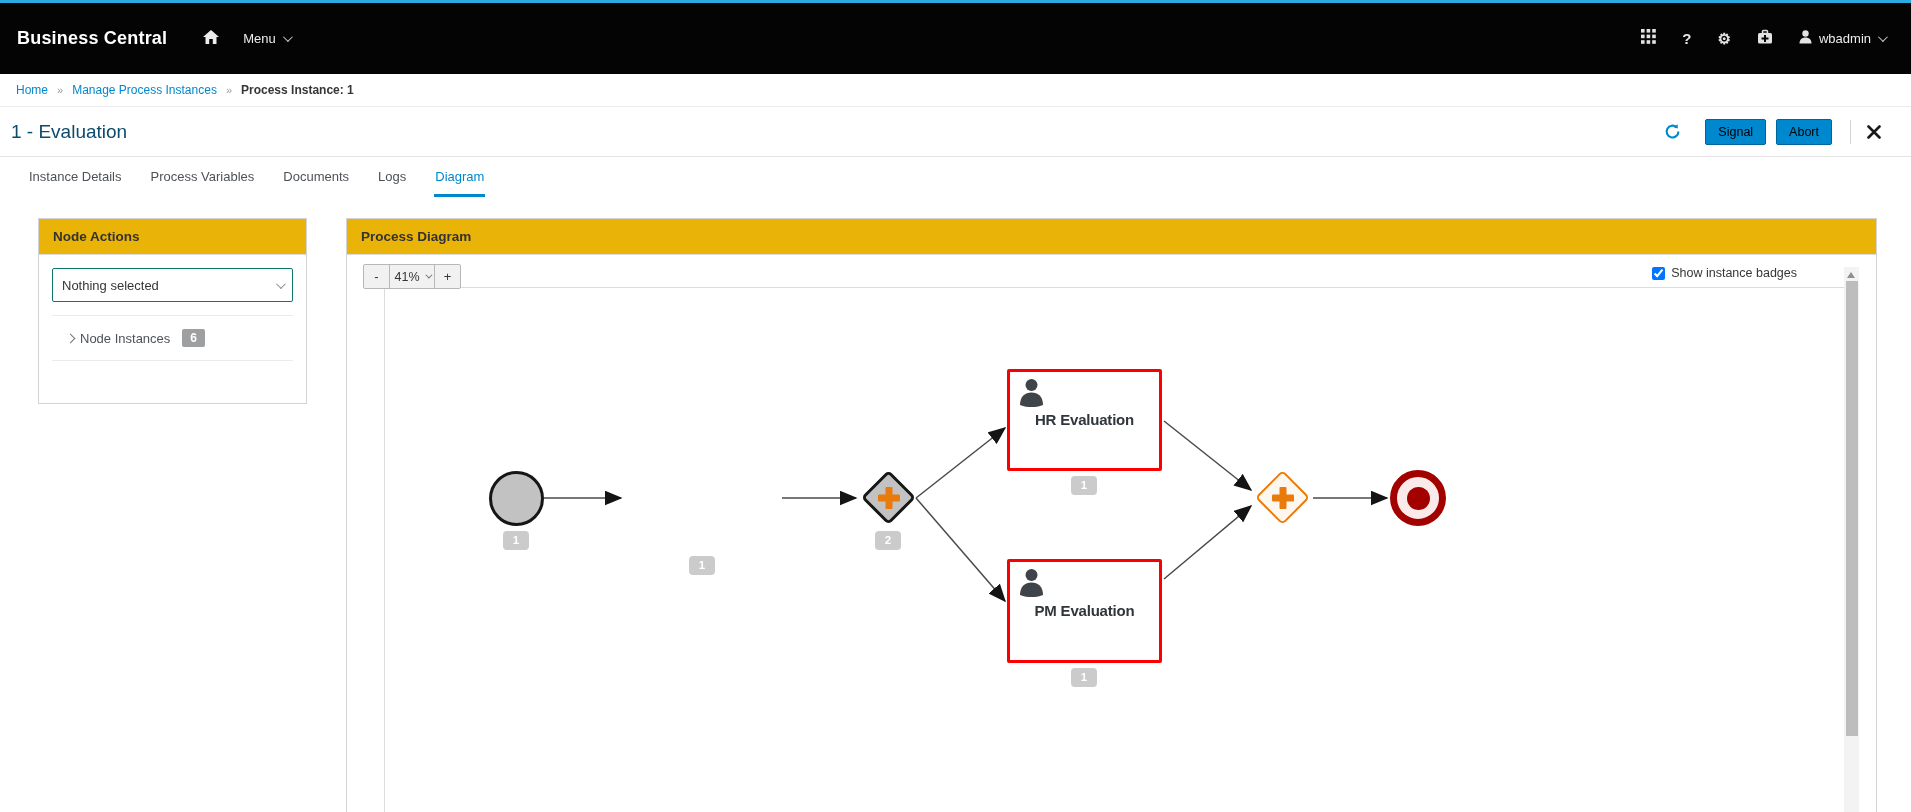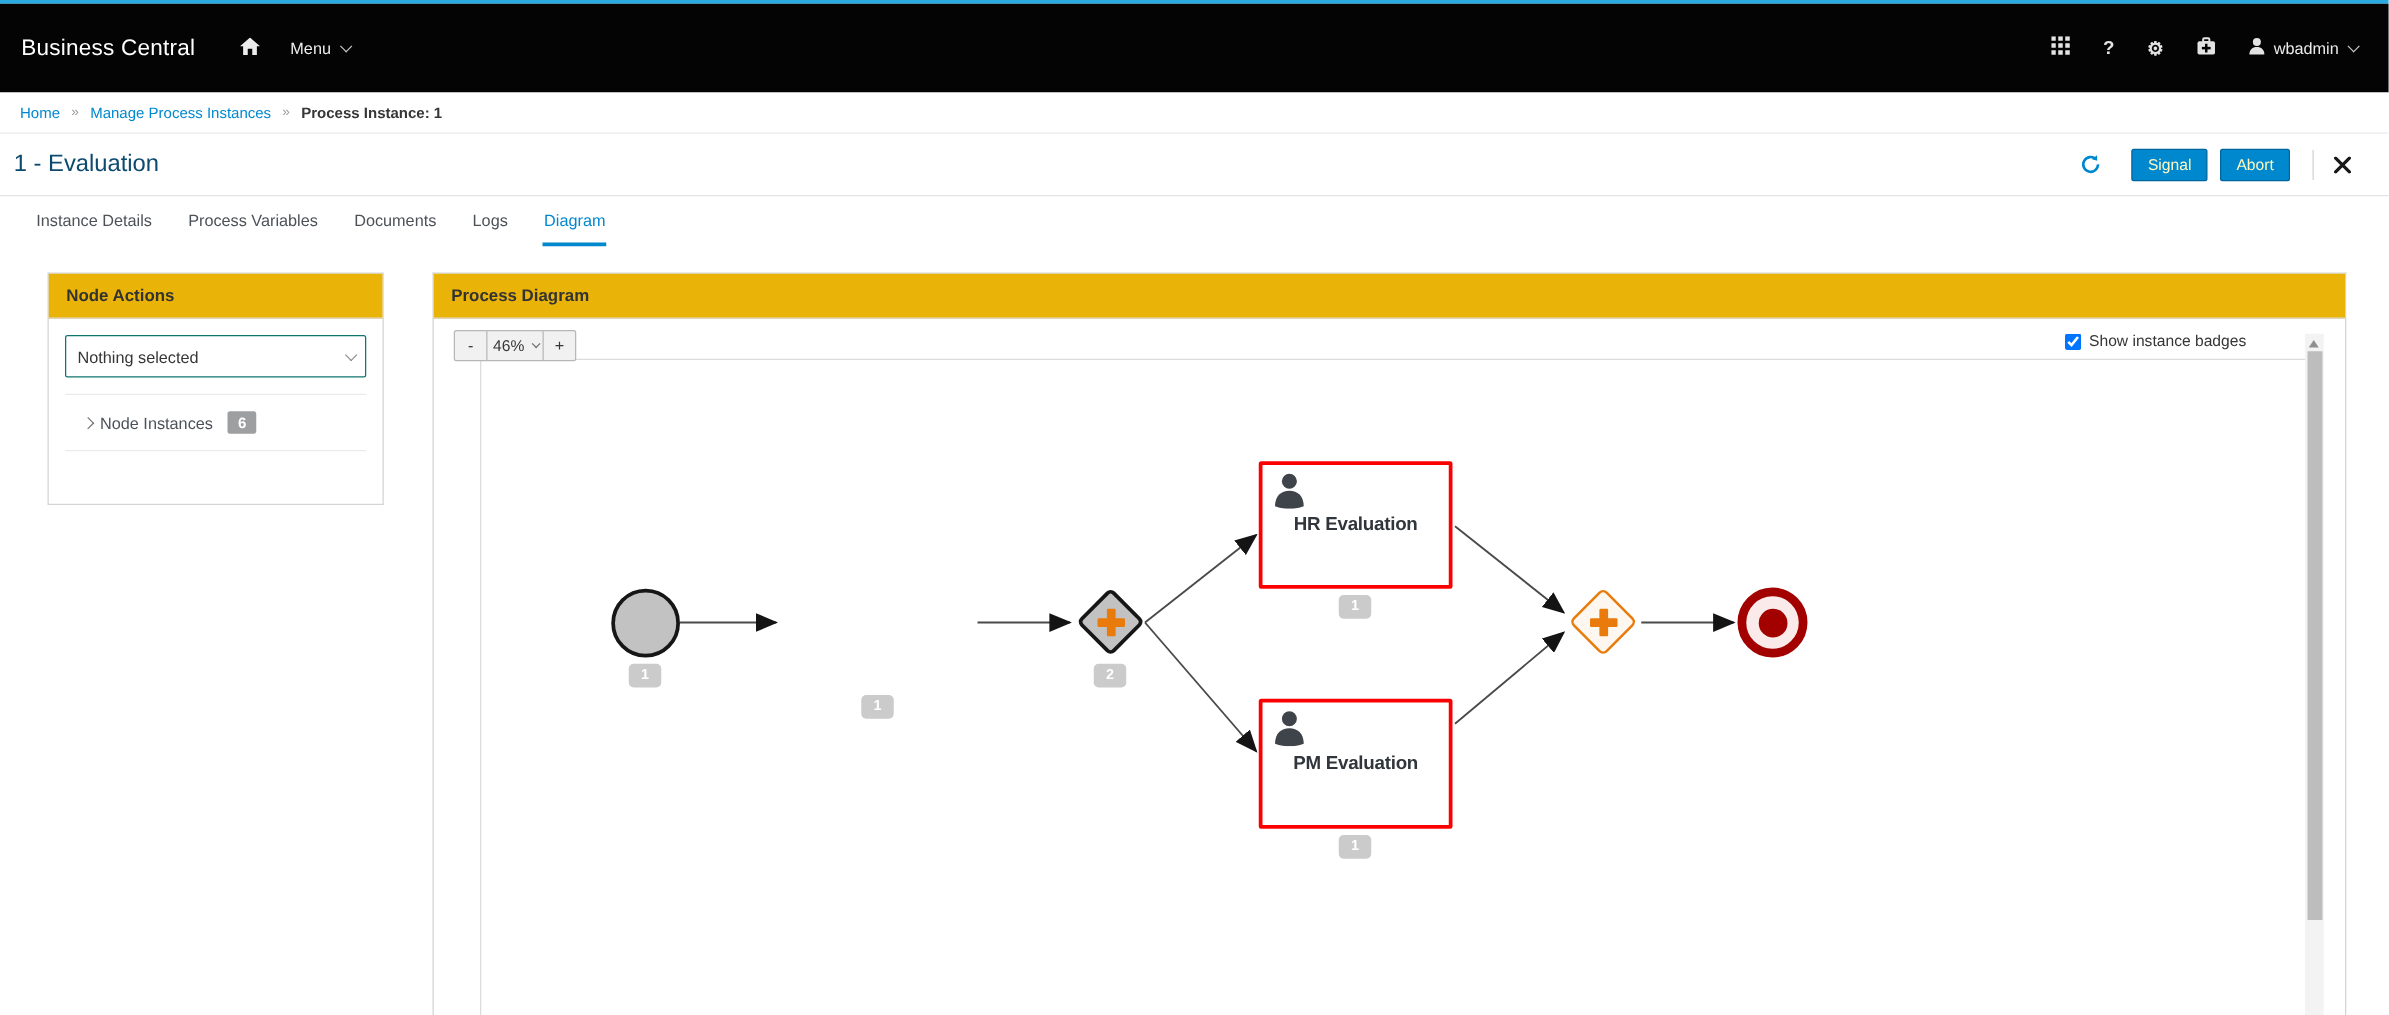--- a/index.html
+++ b/index.html
@@ -2,40 +2,40 @@
 <html><head>
 <meta charset="utf-8">
 <style>
   * { box-sizing: border-box; margin: 0; padding: 0; }
   html, body { width: 1911px; height: 812px; overflow: hidden; }
   body { font-family: "Liberation Sans", sans-serif; background: #fff; color: #363636; position: relative; }
 
   
   .topstrip { height: 3px; background: #2aabe2; }
   .navbar { height: 71px; background: #040404; display: flex; align-items: center; padding: 0 26px 0 17px; }
-  .brand { color: #fff; font-size: 18px; letter-spacing: .2px; margin-right: 36px; }
+  .brand { color: #fff; font-size: 18px; letter-spacing: .2px; margin-right: 36px; font-weight: bold; }
   .nav-item { color: #ececec; font-size: 13px; display: inline-flex; align-items: center; gap: 7px; cursor: pointer; }
   .nav-home { margin-right: 24px; }
   .nav-right { margin-left: auto; display: flex; align-items: center; gap: 26px; }
   .chev { width: 7px; height: 7px; border-right: 1.6px solid #c9c9c9; border-bottom: 1.6px solid #c9c9c9; transform: rotate(45deg) translateY(-2px); display: inline-block; }
   .chev-right { transform: rotate(-45deg); margin-right: 6px; border-color: #72767b; }
   .glyph-icon { color: #e3e3e3; font-size: 15px; font-weight: bold; }
 
   
   .breadcrumb { height: 33px; display: flex; align-items: center; gap: 9px; padding-left: 16px; font-size: 12px; border-bottom: 1px solid #ececec; background: #fff; }
   .breadcrumb a { color: #0088ce; text-decoration: none; cursor: pointer; }
   .crumb-sep { color: #9b9b9b; font-size: 11px; }
   .crumb-current { color: #363636; font-weight: bold; }
 
   
   .title-row { height: 50px; display: flex; align-items: center; border-bottom: 1px solid #e3e3e3; padding: 0 30px 0 11px; }
   .page-title { font-size: 19px; font-weight: 400; color: #0c4a6e; }
   .title-actions { margin-left: auto; display: flex; align-items: center; }
   .refresh-btn { margin-right: 14px; cursor: pointer; display: flex; }
-  .btn-primary { background: #0088ce; border: 1px solid #00659c; color: #fef9c3; font-size: 12.5px; font-family: inherit; height: 26px; padding: 0 12px; border-radius: 2px; cursor: pointer; margin-left: 10px; }
+  .btn-primary { background: #0088ce; border: 1px solid #00659c; color: #000000; font-size: 12.5px; font-family: inherit; height: 26px; padding: 0 12px; border-radius: 2px; cursor: pointer; margin-left: 10px; }
   .vdivider { width: 1px; height: 24px; background: #d2d2d2; margin: 0 16px 0 18px; }
   .close-x { cursor: pointer; display: flex; }
 
   
   .tabs { height: 40px; display: flex; gap: 27px; padding-left: 28px; align-items: flex-end; }
   .tab { font-size: 13px; color: #4d5258; padding: 21px 1px 10px; border-bottom: 3px solid transparent; cursor: pointer; }
   .tab.active { color: #0088ce; border-bottom-color: #0088ce; }
 
   
   .content { position: absolute; top: 197px; left: 0; right: 0; bottom: 0; }
@@ -211,21 +211,21 @@
     </div>
   </aside>
 
   <section class="panel diagram-panel">
     <div class="panel-heading">Process Diagram</div>
     <div class="dp-body">
 
       <div class="zoom-group">
         <span class="zg-btn zg-minus">-</span>
         <span class="zg-btn zg-level">
-          <span>46%</span>
+          <span>41%</span>
           <span class="chev"></span>
         </span>
         <span class="zg-btn zg-plus">+</span>
       </div>
 
       <label class="badges-toggle">
         <input type="checkbox" checked="" style="">
         <span>Show instance badges</span>
       </label>
 

